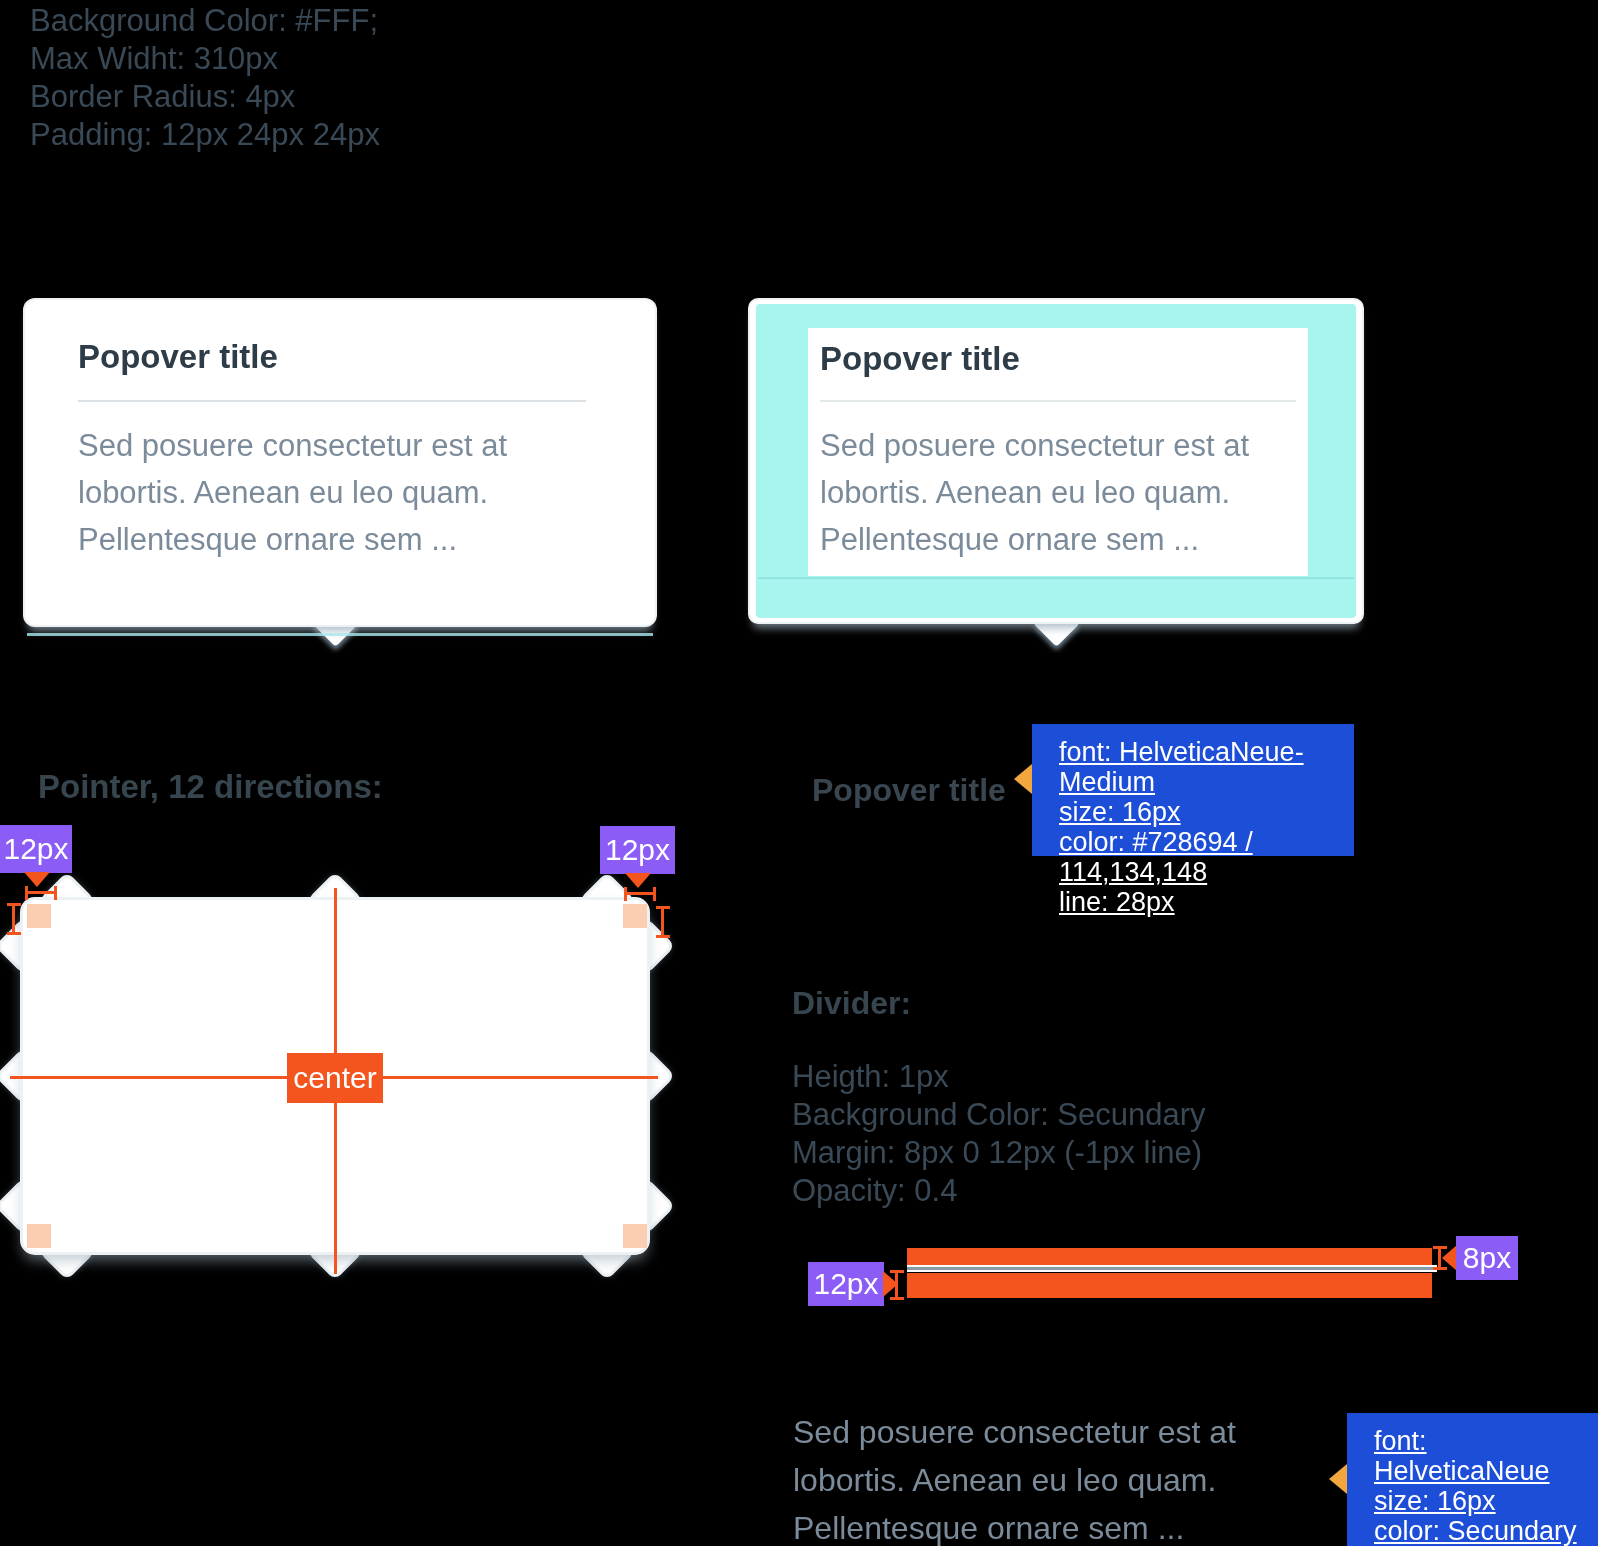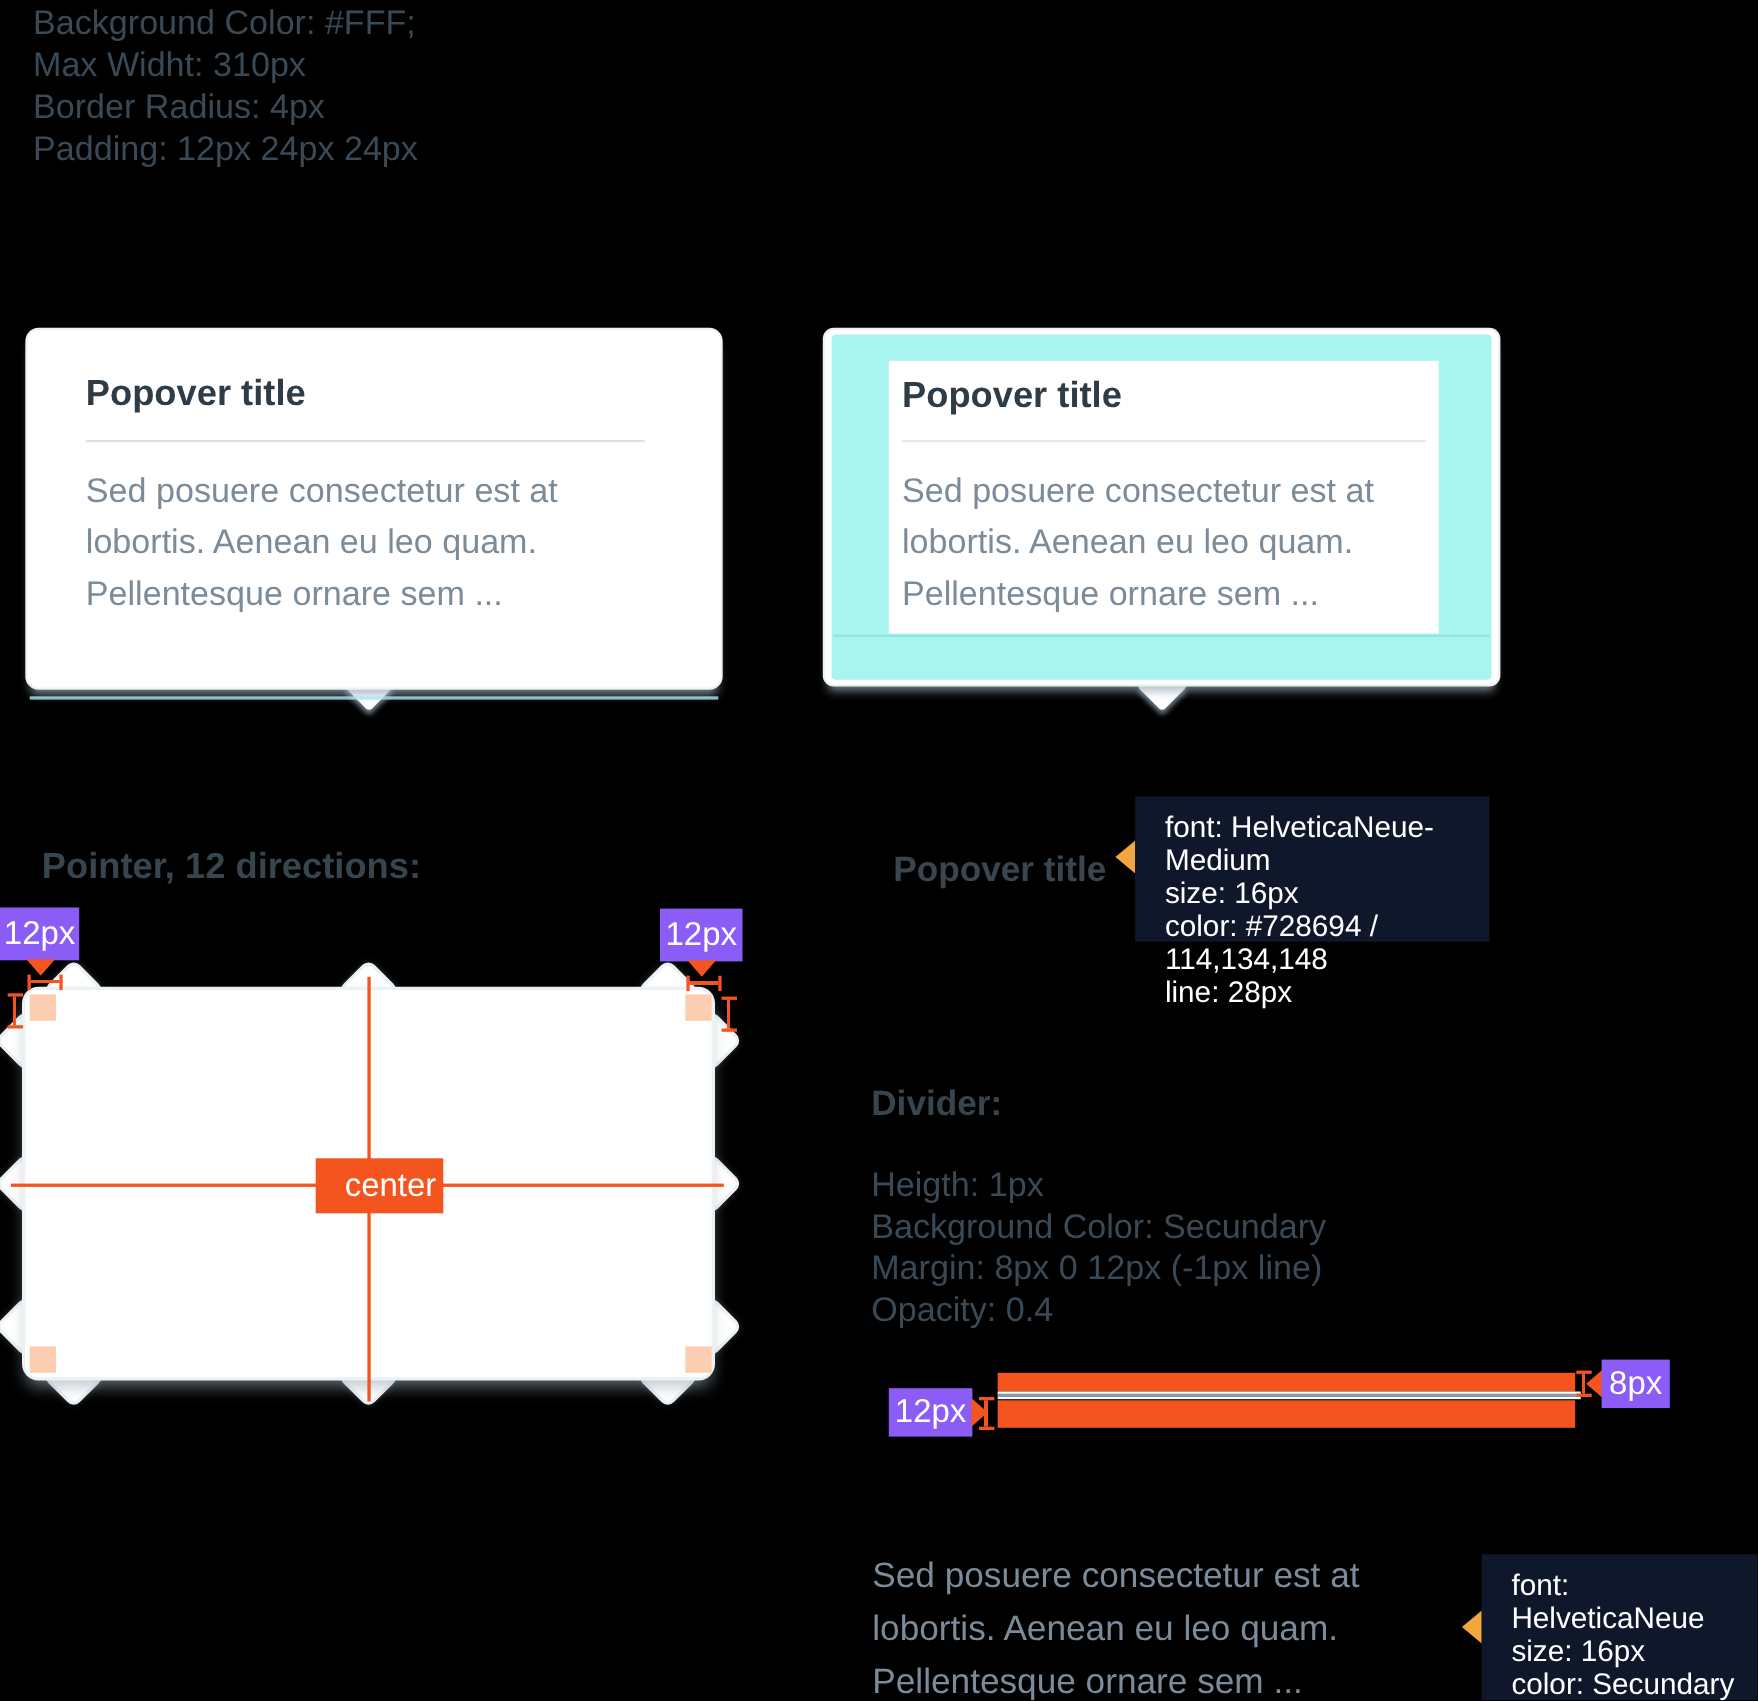--- a/index.html
+++ b/index.html
@@ -19,40 +19,40 @@
            border-radius:4px;box-shadow:3px 3px 5px rgba(130,148,162,.85);z-index:1;}
   .hr{position:absolute;height:2px;background:#DCE1E5;}
   
   .shape{position:absolute;background:#fff;border-radius:12px;
          box-shadow:0 0 0 3px #ECF1F4,0 8px 14px rgba(150,168,182,.6);z-index:2;}
   .bump{position:absolute;width:34px;height:34px;background:#fff;transform:rotate(45deg);
         border-radius:5px;box-shadow:0 0 0 3px #ECF1F4,0 0 8px rgba(150,168,182,.8);z-index:1;}
   .corner{position:absolute;width:24px;height:24px;background:#FBCEB1;z-index:3;}
   .xline{position:absolute;background:#F4541D;z-index:4;}
   .center-box{position:absolute;background:#F4541D;color:#fff;font-size:30px;z-index:5;
-              display:flex;align-items:center;justify-content:center;padding-left:20px;}
+              display:flex;align-items:center;justify-content:center;}
   
   .tag{position:absolute;background:#8b5cf6;color:#fff;font-size:30px;z-index:6;
        display:flex;align-items:center;justify-content:center;}
   .tri{position:absolute;width:0;height:0;z-index:6;}
   .tri-down{border-left:13px solid transparent;border-right:13px solid transparent;border-top:15px solid #F4541D;}
   .tri-left{border-top:15px solid transparent;border-bottom:15px solid transparent;border-right:18px solid #F1A73D;}
   .tri-left-o{border-top:13px solid transparent;border-bottom:13px solid transparent;border-right:15px solid #F4541D;}
   .tri-right-o{border-top:13px solid transparent;border-bottom:13px solid transparent;border-left:15px solid #F4541D;}
   
   .hm{position:absolute;width:26px;height:14px;border-left:3px solid #F4541D;border-right:3px solid #F4541D;
       background:linear-gradient(to bottom,transparent 5px,#F4541D 5px,#F4541D 8px,transparent 8px);z-index:6;}
   .vm{position:absolute;width:14px;height:26px;border-top:3px solid #F4541D;border-bottom:3px solid #F4541D;
       background:linear-gradient(to right,transparent 5px,#F4541D 5px,#F4541D 8px,transparent 8px);z-index:6;}
   
   .bar{position:absolute;background:#F4541D;}
   .divline{position:absolute;height:3px;background:#8B99A4;box-shadow:0 -2px 0 #FAFBFC,0 2px 0 #FAFBFC;}
   
-  .note{position:absolute;background:#0f172a;color:#fff;font-size:27px;line-height:30px;
-        padding:13px 0 0 27px;box-sizing:border-box;z-index:6;}
+  .note{position:absolute;background:#1d4ed8;color:#fff;font-size:27px;line-height:30px;
+        padding:13px 0 0 27px;box-sizing:border-box;z-index:6;text-decoration:underline;}
   
   .cyan{position:absolute;background:#A8F4EE;z-index:3;border-radius:4px;}
   .white-box{position:absolute;background:#fff;z-index:4;}
 </style>
 </head>
 <body>
 
 <div id="stage">
 
   <div class="abs" style="left:30px;top:2px;">

